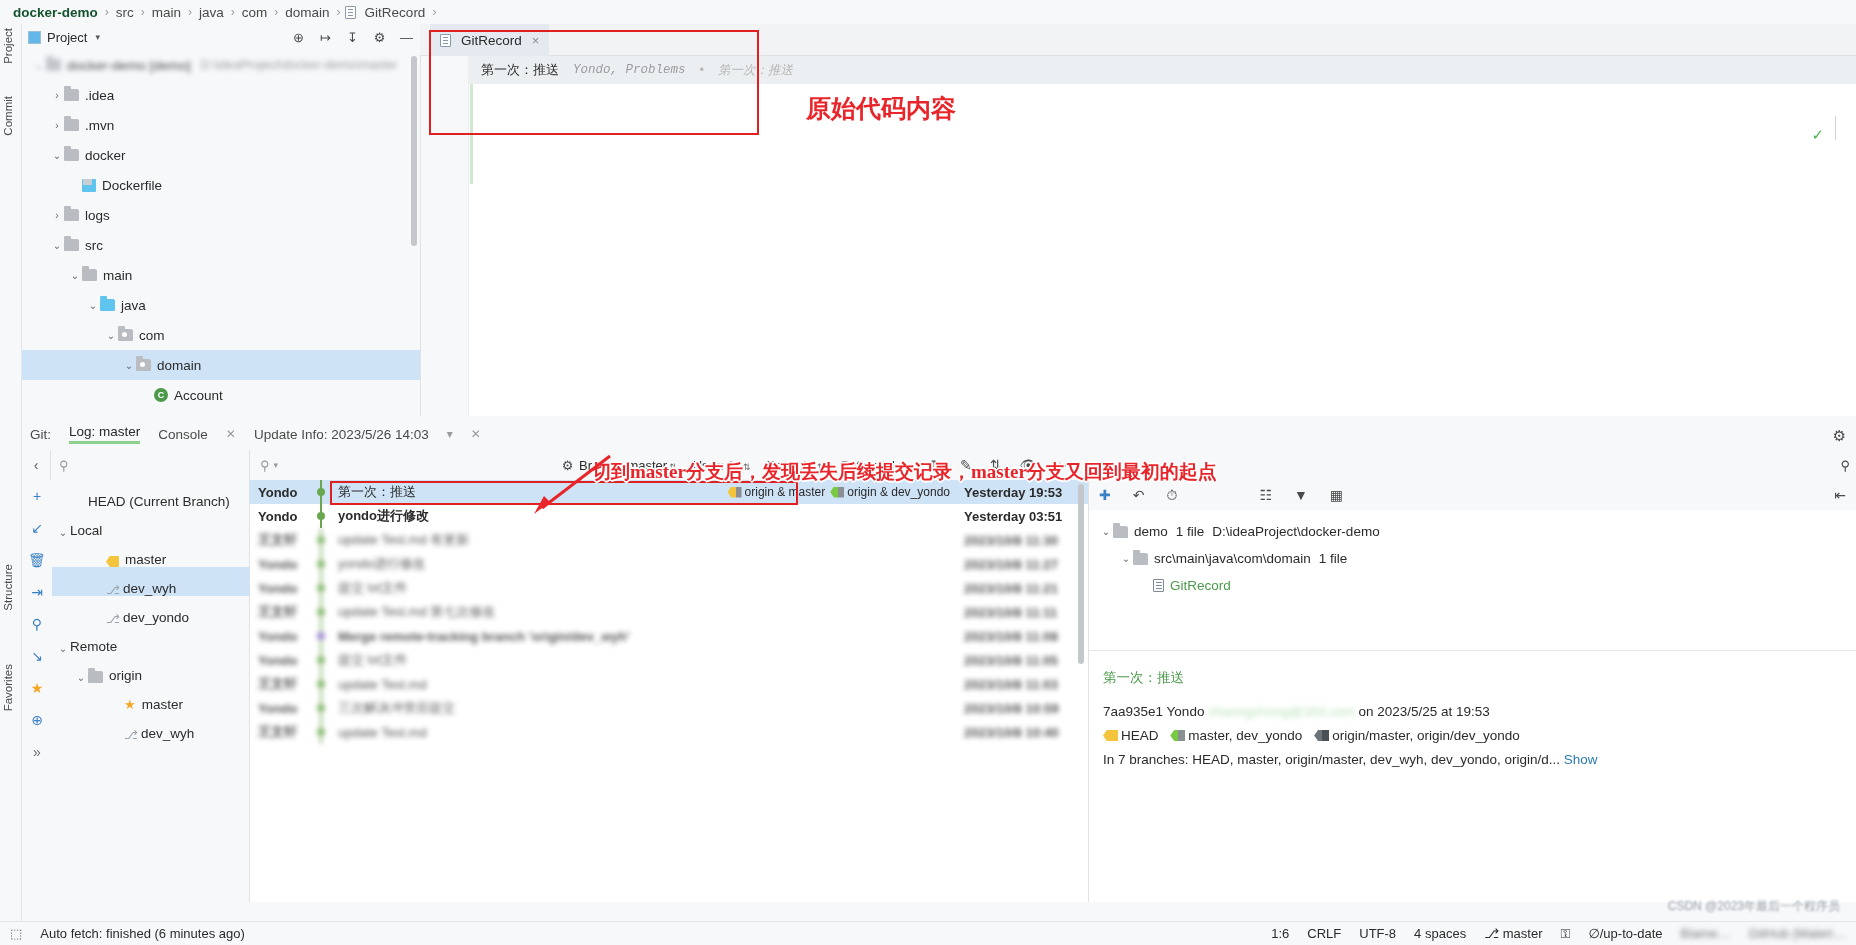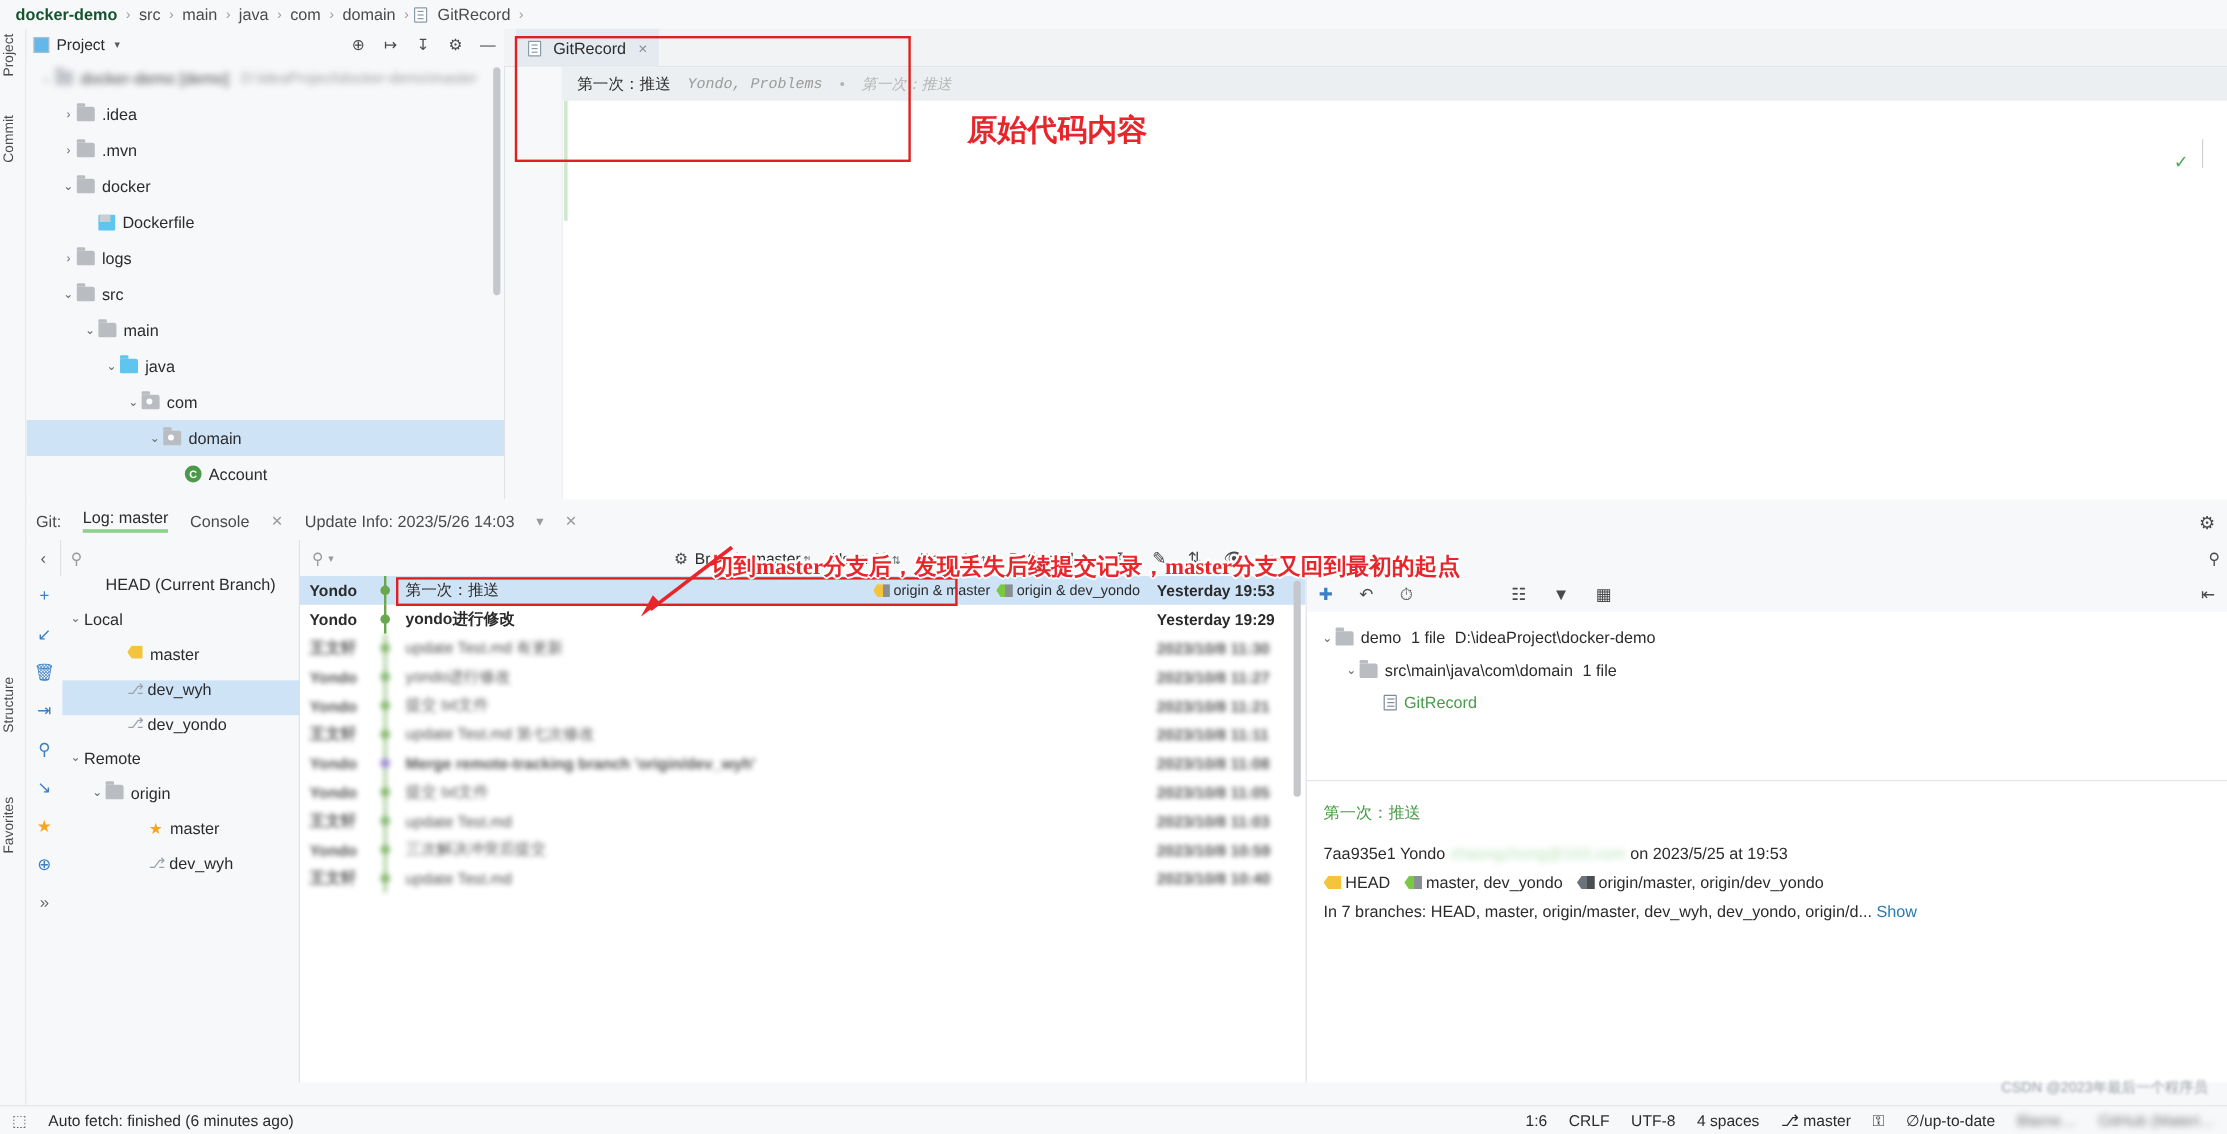--- a/index.html
+++ b/index.html
@@ -163,21 +163,21 @@
   .tb-icons{display:flex;align-items:center;gap:18px;margin-left:26px;color:#4a4a4a;font-size:14px;}
   .tb-find{margin-left:auto;margin-right:6px;color:#4a4a4a;}
 
   .branch-pane {
     position:absolute; left:22px; top:480px; width:228px; height:422px;
     background:#f7f8fa; border-right:1px solid #e0e2e5;
   }
   .bp-actions{position:absolute;left:0;top:0;width:30px;height:422px;display:flex;flex-direction:column;
     align-items:center;gap:16px;padding-top:8px;color:#3b7fc4;font-size:14px;}
   .btree{position:absolute;left:30px;top:0;width:198px;}
-  .brow{height:29px;display:flex;align-items:flex-start;font-size:13.5px;white-space:nowrap;padding-left:4px;}
+  .brow{height:29px;display:flex;align-items:flex-end;font-size:13.5px;white-space:nowrap;padding-left:4px;}
   .brow.sel{background:#cfe3f7;}
   .bicon-branch{display:inline-block;width:11px;height:13px;margin-right:6px;color:#9aa3ab;font-size:12px;}
   .tag-y{display:inline-block;width:13px;height:11px;background:#f3c43c;margin-right:6px;
     clip-path: polygon(0 50%, 30% 0, 100% 0, 100% 100%, 30% 100%); border-radius:1px;}
   .star-y{color:#f5a623;margin-right:6px;font-size:13px;}
 
   .commit-pane {
     position:absolute; left:250px; top:480px; width:838px; height:422px; background:#fff;
   }
   .crow{height:24px;display:flex;align-items:center;font-size:13px;position:relative;}
@@ -481,21 +481,21 @@
         </div>
         <div class="c-date">Yesterday 19:53</div>
       </div>
       <div class="crow">
         <div class="c-author">Yondo</div>
         <div class="c-graph">
           <span class="c-line"></span>
           <span class="c-dot"></span>
         </div>
         <div class="c-msg bold">yondo进行修改</div>
-        <div class="c-date">Yesterday 19:29</div>
+        <div class="c-date">Yesterday 03:51</div>
       </div>
       <div class="crow blur">
         <div class="c-author">王文轩</div>
         <div class="c-graph">
           <span class="c-line"></span>
           <span class="c-dot"></span>
         </div>
         <div class="c-msg">update Test.md 有更新</div>
         <div class="c-date">2023/10/8 11:30</div>
       </div>

